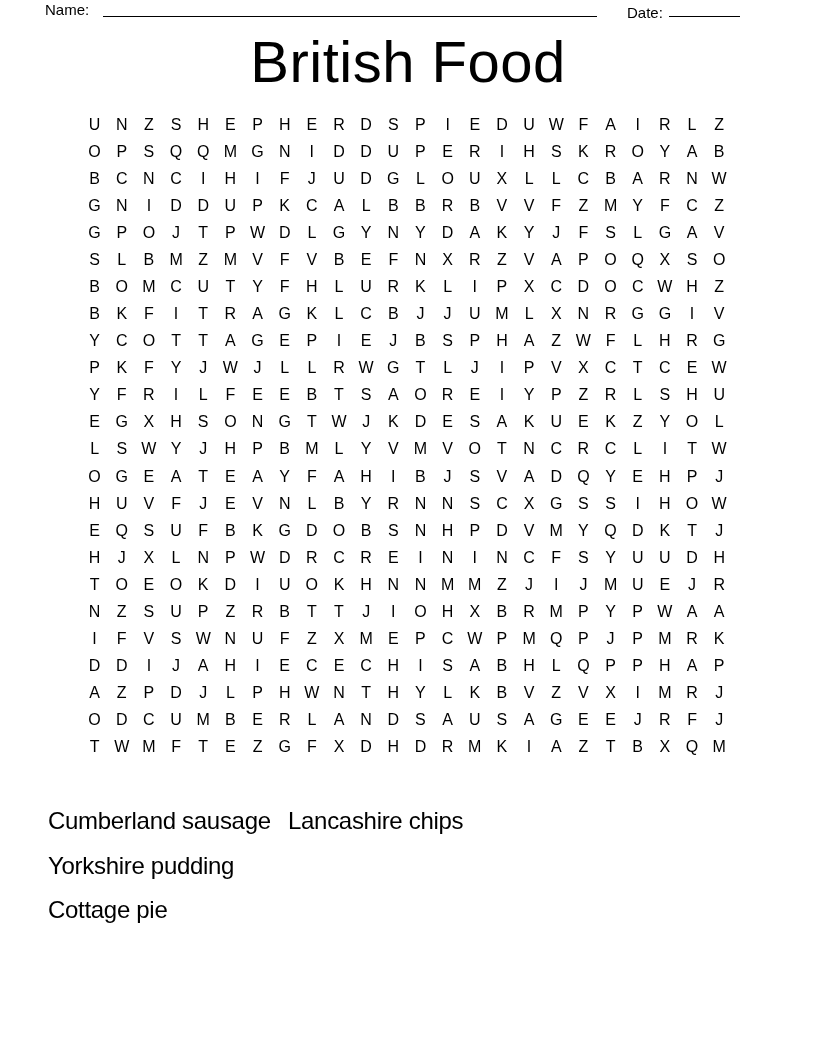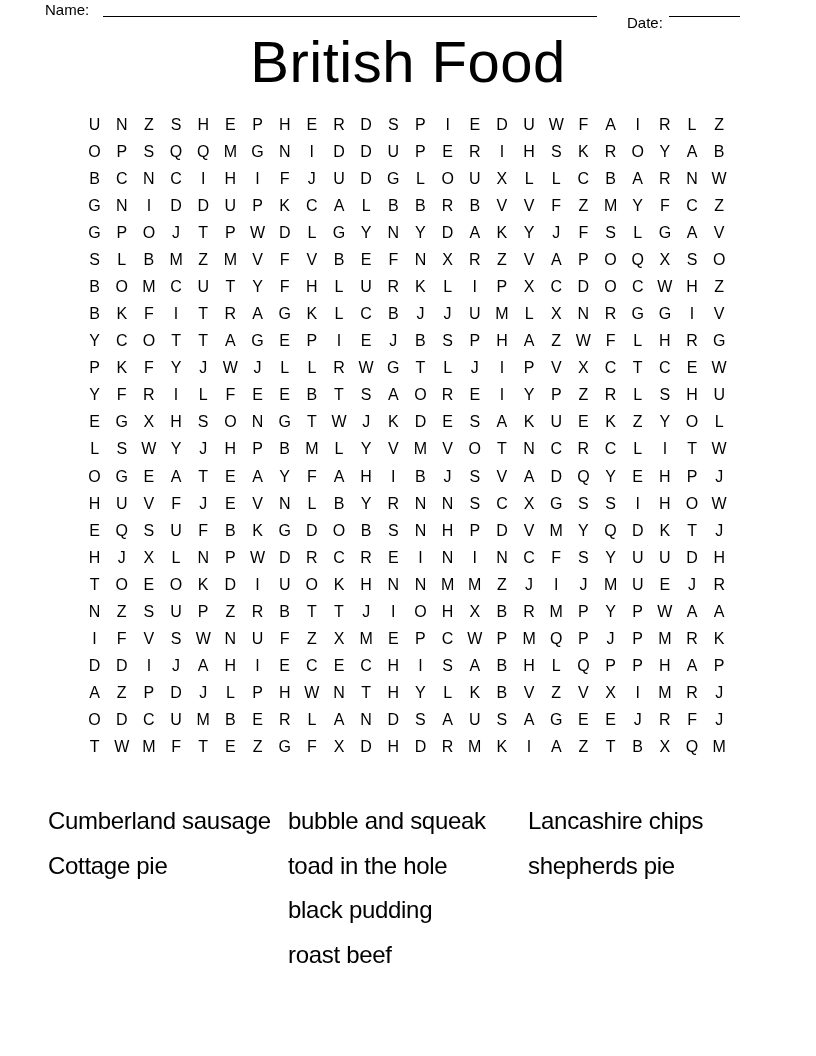--- a/index.html
+++ b/index.html
@@ -29,21 +29,21 @@
     position: absolute;
     left: 103px;
     top: 0;
     width: 494px;
     height: 16px;
     border-bottom: 1.5px solid #000000;
   }
   .date-label {
     position: absolute;
     left: 627px;
-    top: 14px;
+    top: 4px;
     font-size: 15px;
     line-height: 18px;
   }
   .date-line {
     position: absolute;
     left: 669px;
     top: 0;
     width: 71px;
     height: 16px;
     border-bottom: 1.5px solid #000000;
@@ -739,26 +739,20 @@
         <span class="cell">B</span>
         <span class="cell">X</span>
         <span class="cell">Q</span>
         <span class="cell">M</span>
       </div>
     </div>
 
   <div class="words" id="words">
       <div class="word-col">
         <div class="word-item">Cumberland sausage</div>
+        <div class="word-item">Yorkshire pudding</div>
         <div class="word-item">Cottage pie</div>
-      </div>
-      <div class="word-col">
-        <div class="word-item">bubble and squeak</div>
-        <div class="word-item">toad in the hole</div>
-        <div class="word-item">black pudding</div>
-        <div class="word-item">roast beef</div>
       </div>
       <div class="word-col">
         <div class="word-item">Lancashire chips</div>
-        <div class="word-item">shepherds pie</div>
       </div>
     </div>
 </div>
 
 </body></html>

